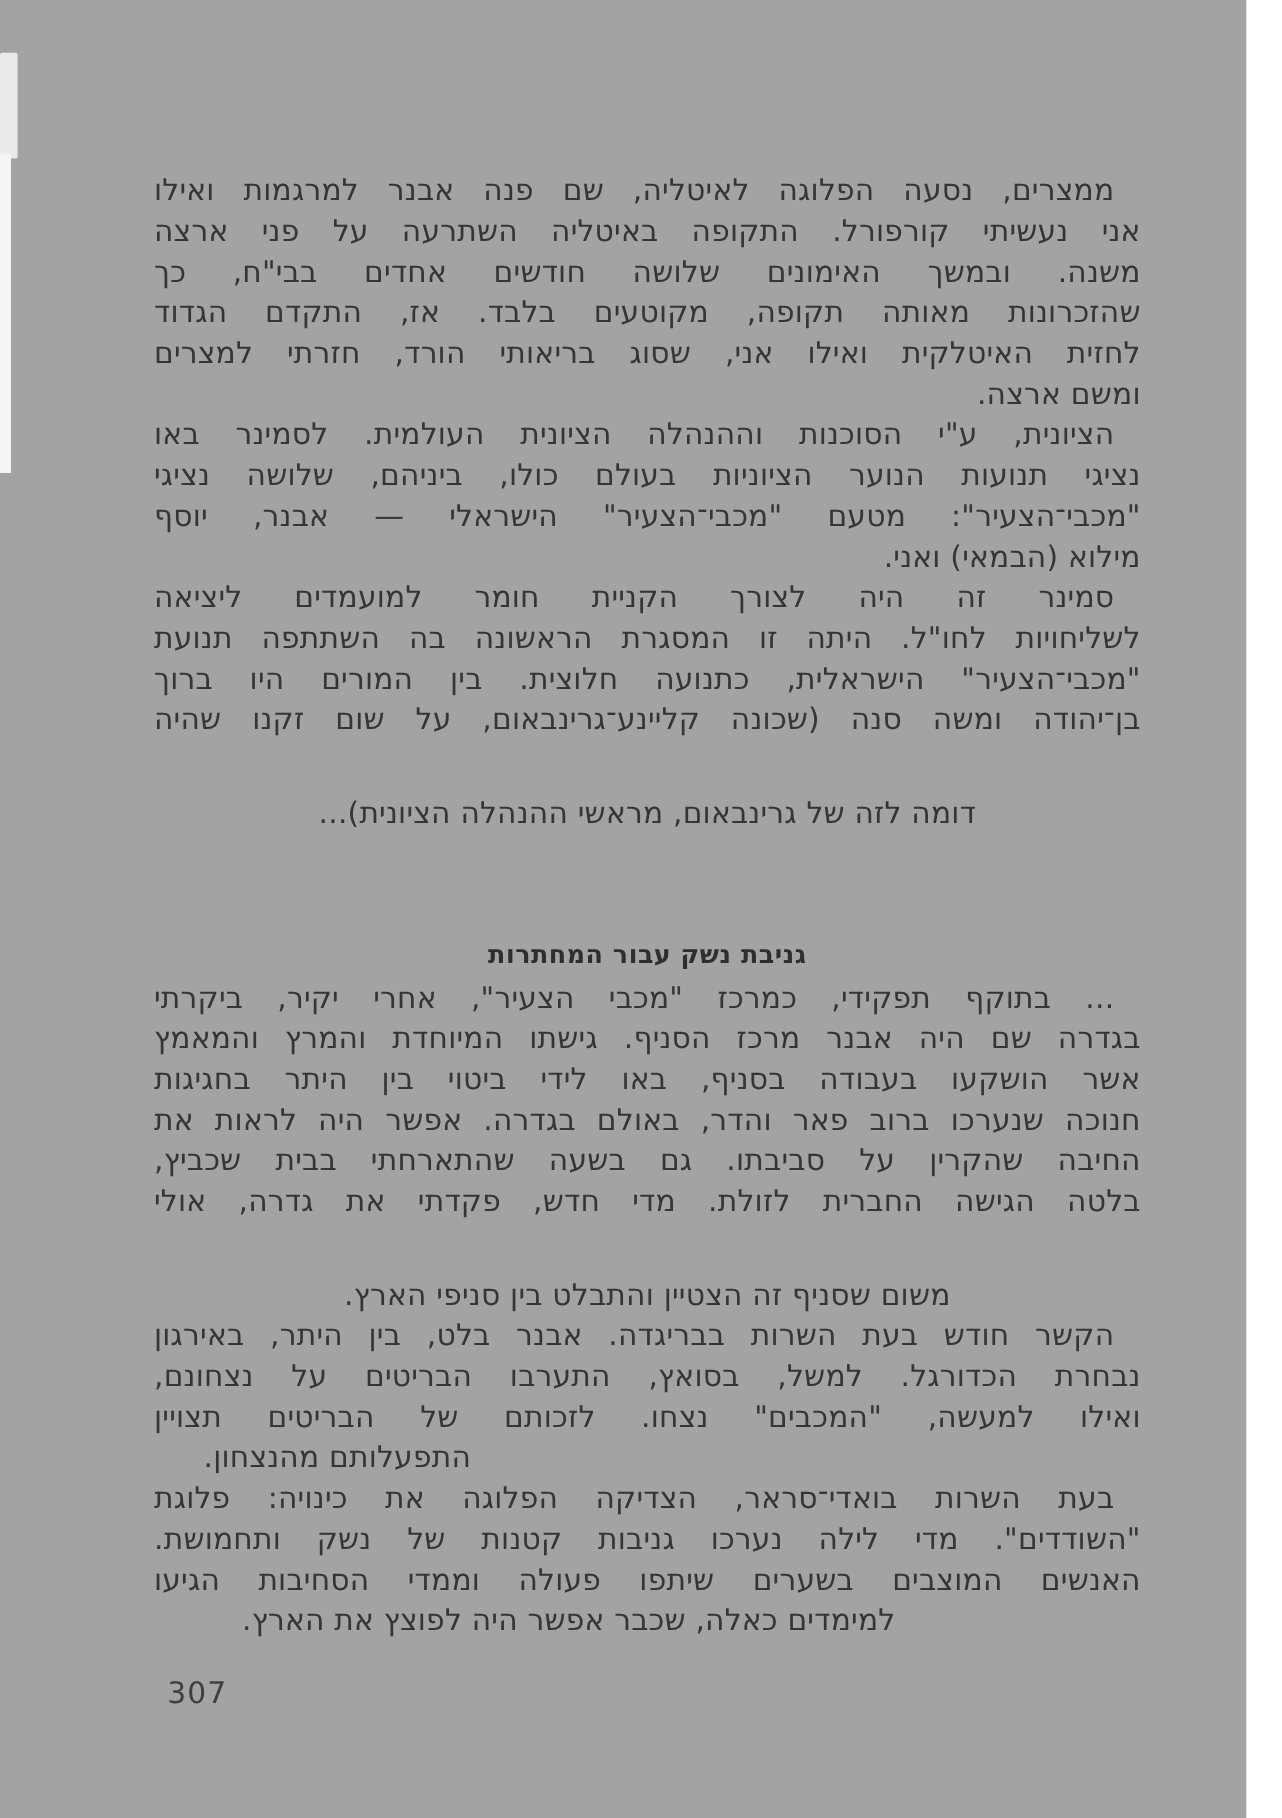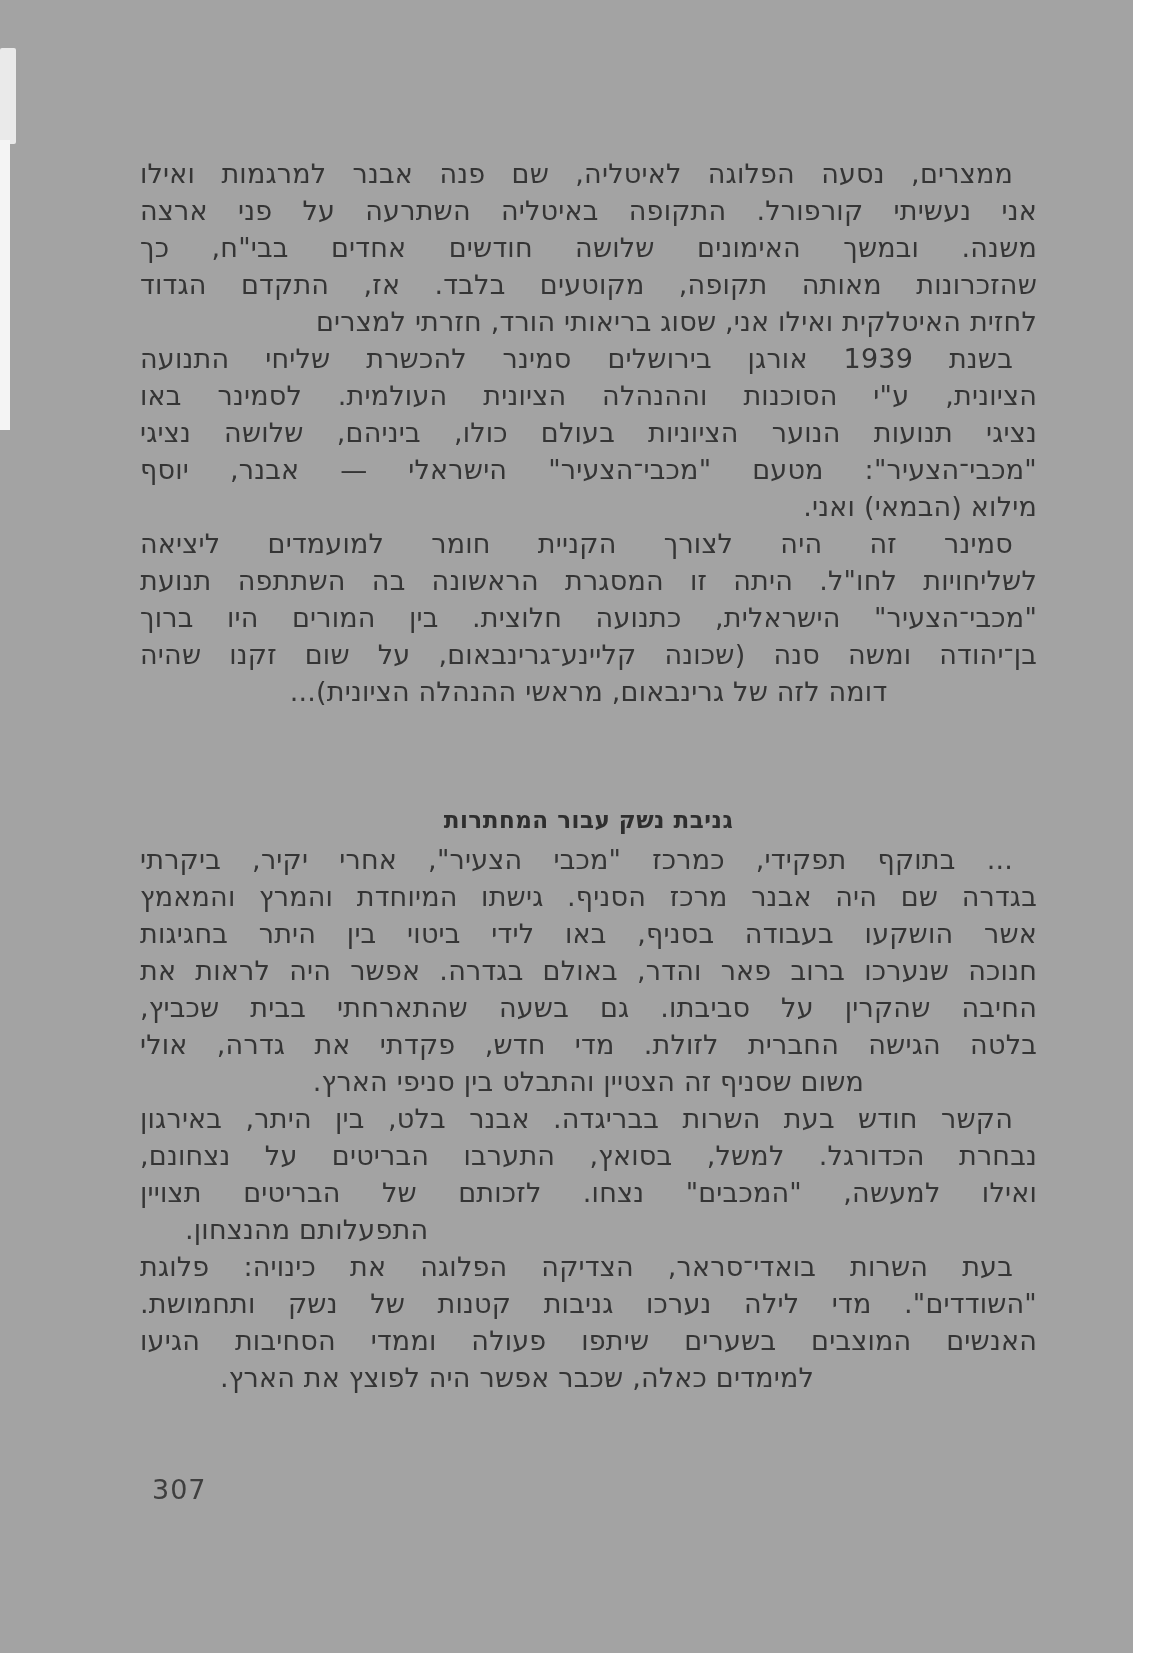--- a/index.html
+++ b/index.html
@@ -53,20 +53,21 @@
     padding-right: 24px;
   }
   
   .p1 .line:last-child,
   .p2 .line:last-child {
     text-align-last: right;
   }
   .p3 .line:last-child,
   .p4 .line:last-child {
     text-align-last: center;
+    margin-top: 48px;
   }
   .p5 .line:last-child {
     text-align-last: left;
     padding-left: 45px;
   }
   .p6 .line:last-child {
     text-align-last: left;
     padding-left: 80px;
   }
   .attribution {
@@ -82,44 +83,44 @@
     font-size: 23px;
     line-height: 42px;
     font-weight: bold;
     text-align: center;
     color: #2e2e2e;
     letter-spacing: 0.5px;
   }
   .page-number {
     position: absolute;
     left: 152px;
-    top: 1474px;
+    top: 1524px;
     font-size: 27px;
     color: #3f3f3f;
     letter-spacing: 1px;
   }
 </style>
 </head>
 <body>
 
 <div class="page">
   <div class="artifact artifact-left"></div>
   <div class="artifact artifact-left2"></div>
   <div class="artifact artifact-right"></div>
 
   <div class="column">
     <div class="para p1">
         <div class="line">ממצרים, נסעה הפלוגה לאיטליה, שם פנה אבנר למרגמות ואילו</div>
         <div class="line">אני נעשיתי קורפורל. התקופה באיטליה השתרעה על פני ארצה</div>
         <div class="line">משנה. ובמשך האימונים שלושה חודשים אחדים בבי"ח, כך</div>
         <div class="line">שהזכרונות מאותה תקופה, מקוטעים בלבד. אז, התקדם הגדוד</div>
         <div class="line">לחזית האיטלקית ואילו אני, שסוג בריאותי הורד, חזרתי למצרים</div>
+        <div class="line">ומשם ארצה.</div>
       </div>
     <div class="para p2">
-        <div class="line">בשנת 1939 אורגן בירושלים סמינר להכשרת שליחי התנועה</div>
         <div class="line">הציונית, ע"י הסוכנות וההנהלה הציונית העולמית. לסמינר באו</div>
         <div class="line">נציגי תנועות הנוער הציוניות בעולם כולו, ביניהם, שלושה נציגי</div>
         <div class="line">"מכבי־הצעיר": מטעם "מכבי־הצעיר" הישראלי — אבנר, יוסף</div>
         <div class="line">מילוא (הבמאי) ואני.</div>
       </div>
     <div class="para p3">
         <div class="line">סמינר זה היה לצורך הקניית חומר למועמדים ליציאה</div>
         <div class="line">לשליחויות לחו"ל. היתה זו המסגרת הראשונה בה השתתפה תנועת</div>
         <div class="line">"מכבי־הצעיר" הישראלית, כתנועה חלוצית. בין המורים היו ברוך</div>
         <div class="line">בן־יהודה ומשה סנה (שכונה קליינע־גרינבאום, על שום זקנו שהיה</div>

